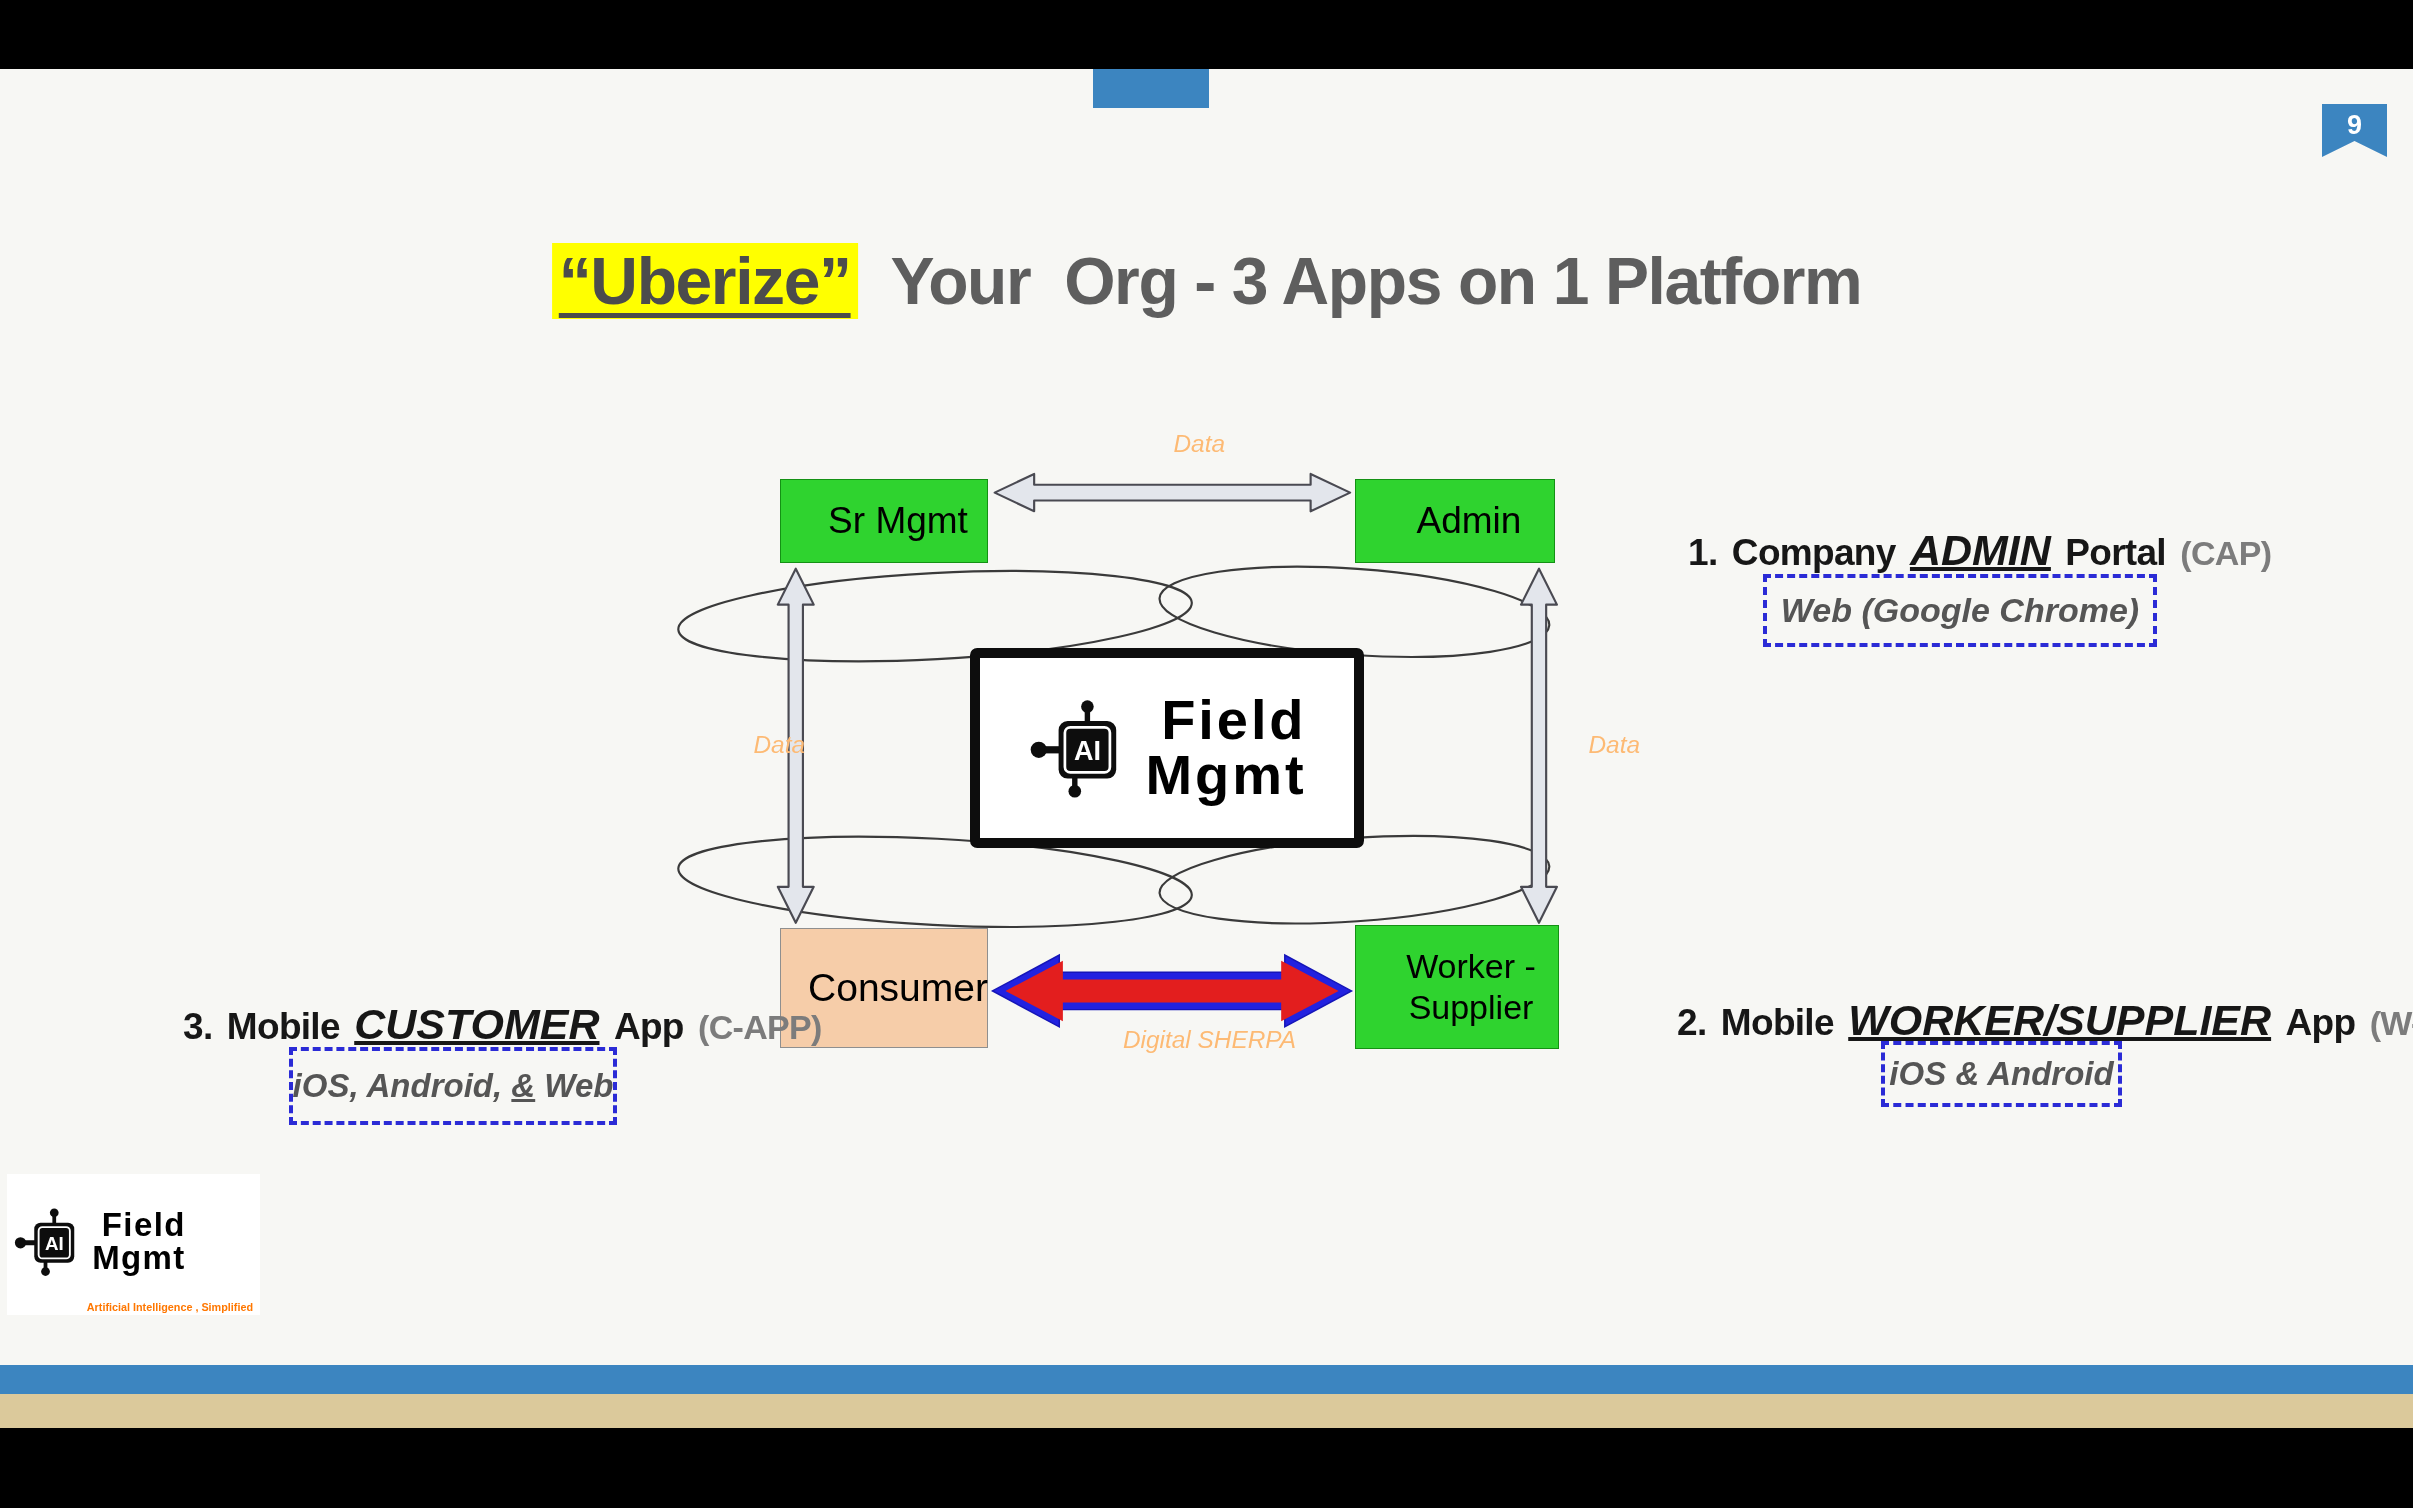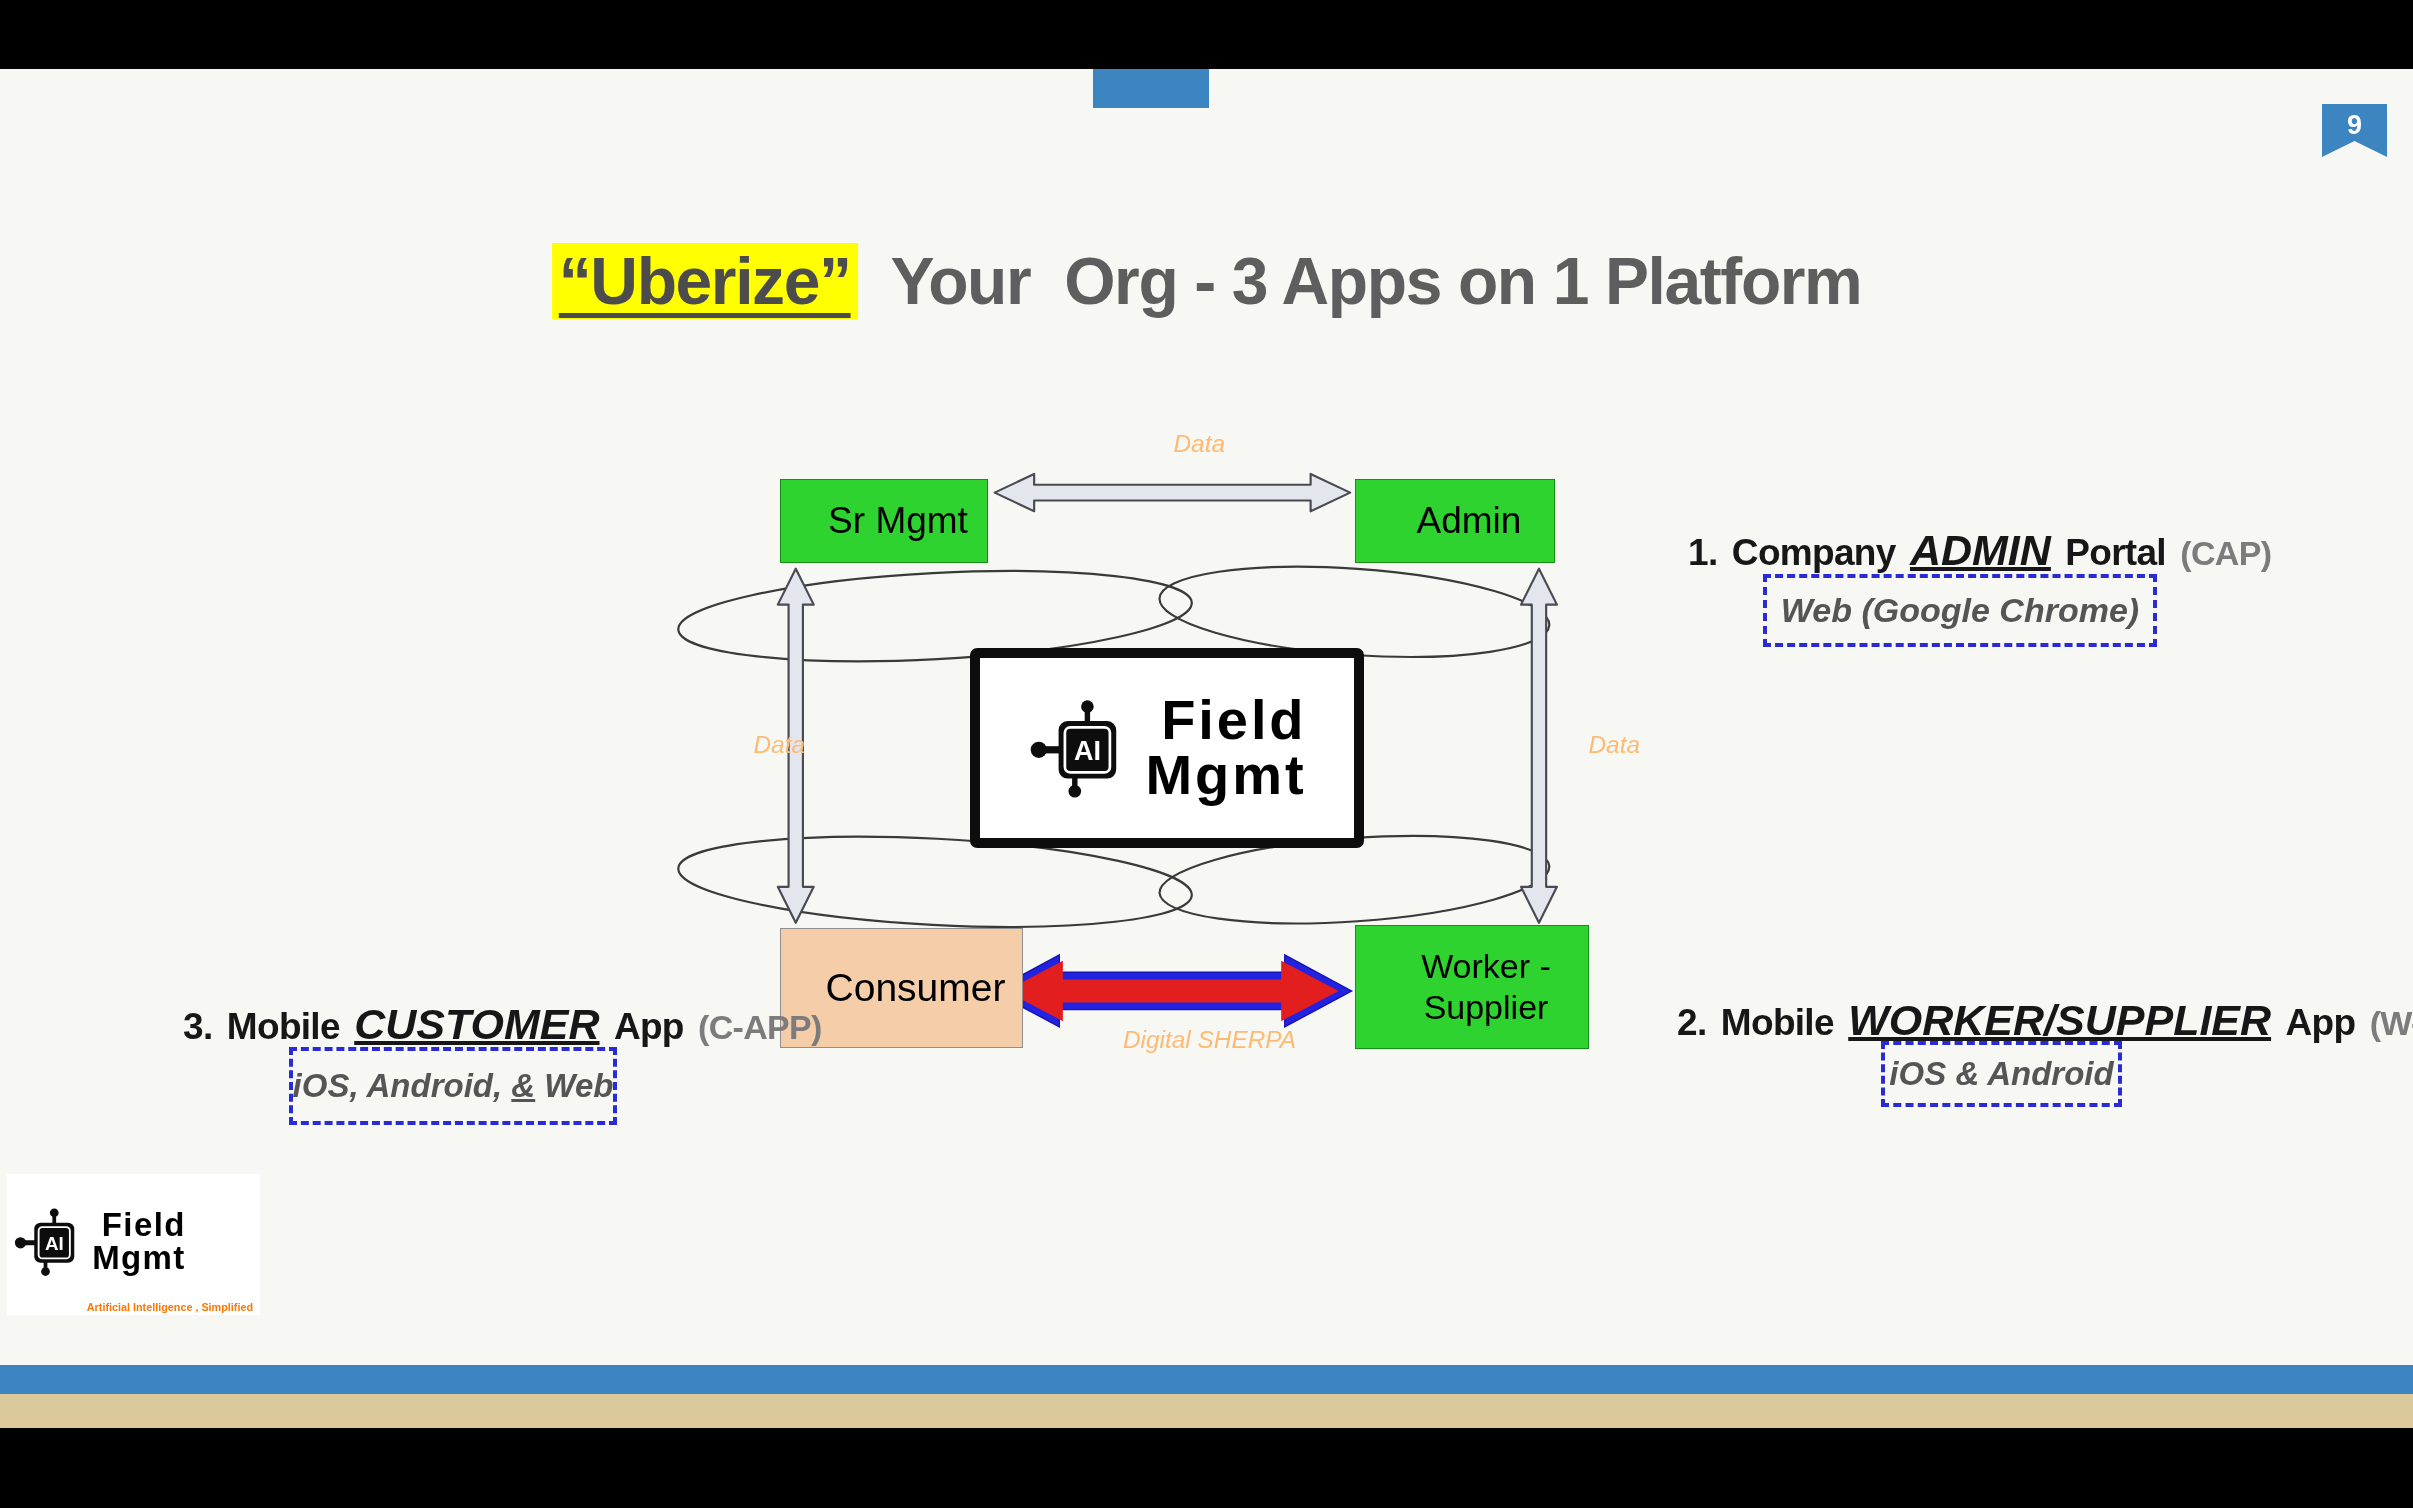--- a/index.html
+++ b/index.html
@@ -21,22 +21,22 @@
   .title .hl{background:#ffff00;color:#4c4c4c;text-decoration:underline;
              text-decoration-thickness:5px;text-underline-offset:8.6px;padding:1.4px 7.2px;}
 
   .draw{left:0;top:0;width:2413px;height:1508px;pointer-events:none;}
 
   .box{position:absolute;display:flex;align-items:center;justify-content:center;
        font-size:37px;color:#000;text-align:center;box-sizing:border-box;line-height:1.2;padding-left:28px;}
   .green{background:#2fd32f;border:1.4px solid #149114;}
   #sr{left:780px;top:479px;width:208px;height:84px;}
   #admin{left:1355px;top:479px;width:200px;height:84px;}
-  #consumer{left:780px;top:928px;width:243px;height:120px;background:#f6cda9;border:1.4px solid #8f8f8f;font-size:39px;}
-  #worker{left:1355px;top:925px;width:234px;height:124px;flex-direction:column;font-size:34px;}
+  #consumer{left:780px;top:928px;width:208px;height:120px;background:#f6cda9;border:1.4px solid #8f8f8f;font-size:39px;}
+  #worker{left:1355px;top:925px;width:204px;height:124px;flex-direction:column;font-size:34px;}
 
   #centerlogo{left:970px;top:648px;width:394px;height:200px;background:#fff;
               border:10.8px solid #0d0d0d;border-radius:7.2px;display:flex;align-items:center;
               justify-content:center;gap:10px;box-sizing:border-box;}
   .logotext{font-size:56px;font-weight:700;letter-spacing:2.9px;line-height:0.98;color:#000;text-align:right;}
 
   .lbl{position:absolute;font-size:24.4px;font-weight:400;font-style:italic;color:#fdba74;text-align:right;}
   #data-top{left:1117px;top:430px;width:108px;}
   #data-left{left:704px;top:731px;width:101px;}
   #data-right{left:1539px;top:731px;width:101px;}

